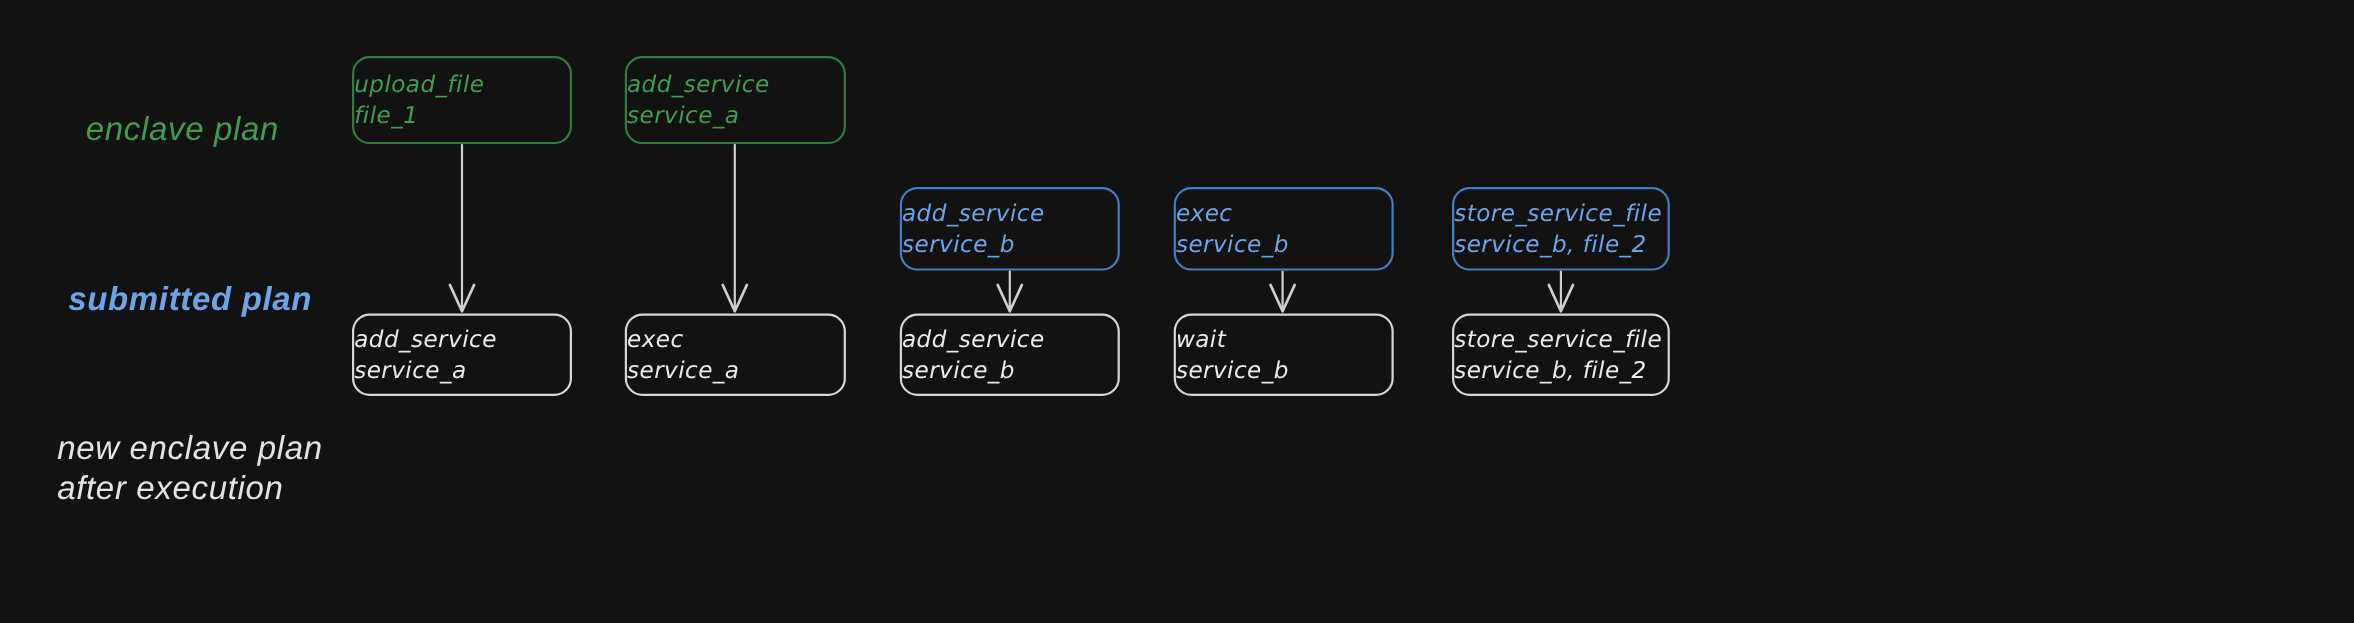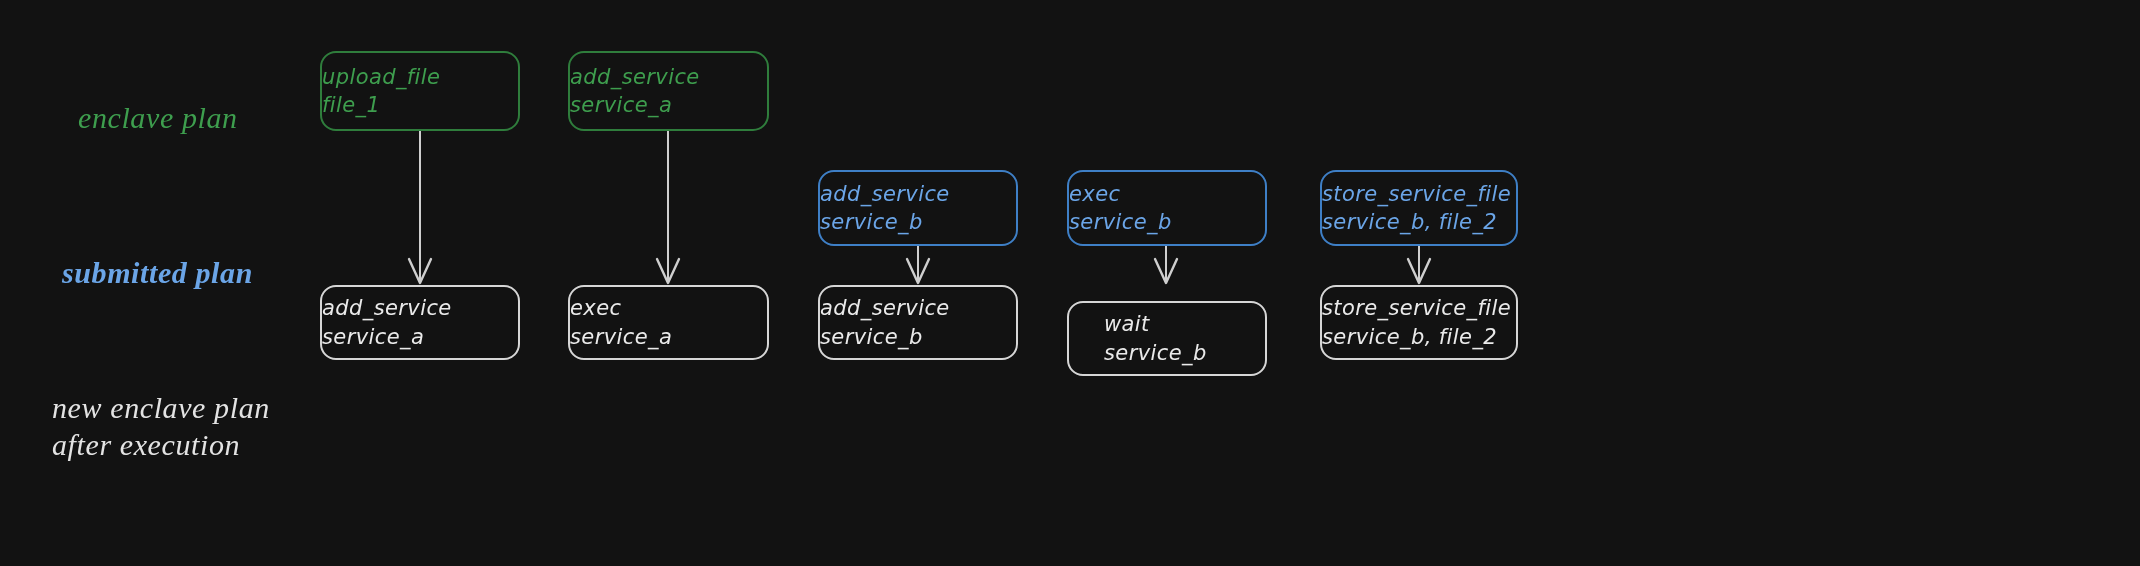--- a/index.html
+++ b/index.html
@@ -26,21 +26,21 @@
   }
   
   .row-label {
     position: absolute;
     white-space: pre;
     font-size: 30px;
     line-height: 1.22;
     letter-spacing: 0.6px;
     font-style: italic;
     font-weight: 400;
-    font-family: Liberation Serif, serif;
+    font-family: Liberation Sans, sans-serif;
   }
   #label-enclave-plan {
     left: 78px;
     top: 100px;
     color: #3e9e4e;
   }
   #label-submitted-plan {
     left: 62px;
     top: 255px;
     color: #6ba5e7;
@@ -147,21 +147,21 @@
         <div class="line">service_a</div>
       </div>
       <div class="node white" id="new-exec-service-a" style="left: 568px; top: 285px; width: 201px; height: 75px;">
         <div class="line">exec</div>
         <div class="line">service_a</div>
       </div>
       <div class="node white" id="new-add-service-b" style="left: 818px; top: 285px; width: 200px; height: 75px;">
         <div class="line">add_service</div>
         <div class="line">service_b</div>
       </div>
-      <div class="node white" id="new-wait-service-b" style="left: 1067px; top: 301px; width: 200px; height: 75px; padding-left: 35px;">
+      <div class="node white" id="new-wait-service-b" style="left: 1067px; top: 285px; width: 200px; height: 75px;">
         <div class="line">wait</div>
         <div class="line">service_b</div>
       </div>
       <div class="node white" id="new-store-service-file" style="left: 1320px; top: 285px; width: 198px; height: 75px;">
         <div class="line">store_service_file</div>
         <div class="line">service_b, file_2</div>
       </div>
     </div>
 
 </div>

